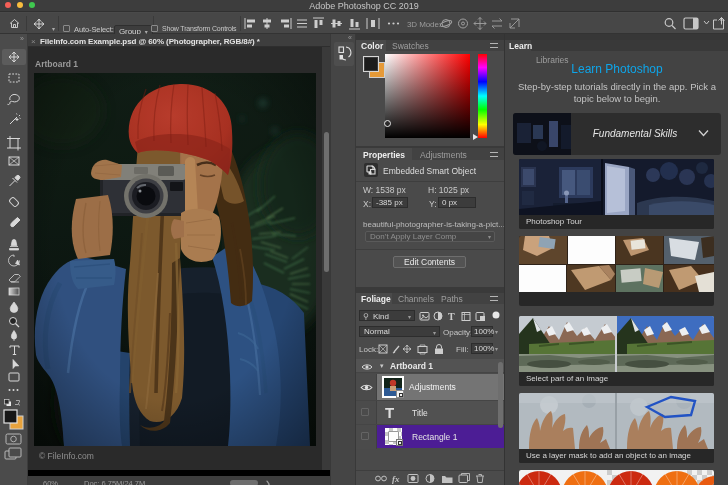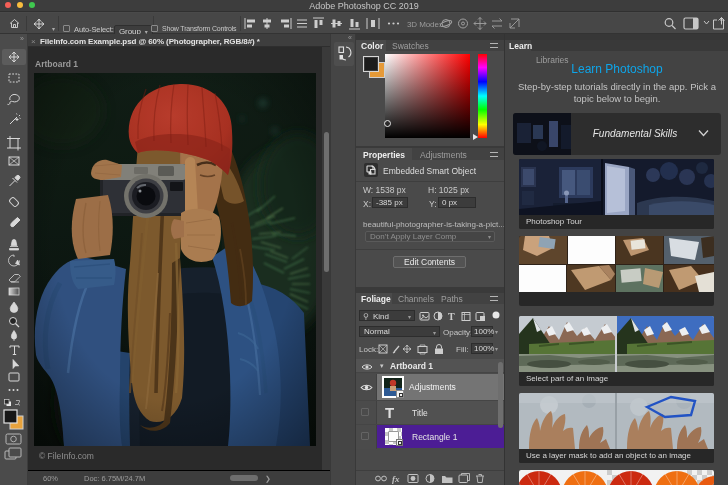--- a/index.html
+++ b/index.html
@@ -17,21 +17,21 @@
   .cb { width:7px; height:7px; border:1px solid #8a8a8a; border-radius:1px; background:#474747; display:inline-block; margin-right:4px; }
   .vsep { position:absolute; top:3px; width:1px; height:15px; background:#3a3a3a; }
   .ddown { background:#3d3d3d; border:1px solid #2f2f2f; border-radius:2px; color:#d5d5d5; padding:1px 4px; font-size:8px; display:flex; align-items:center; }
   .chev { font-size:6px; color:#aaa; margin-left:4px; }
   
   #toolbar { left:0; top:34px; width:28px; height:451px; background:#4b4b4b; border-right:1px solid #3c3c3c; }
   
   #tabbar { left:28px; top:34px; width:302px; height:13px; background:#3e3e3e; border-bottom:1px solid #2e2e2e; }
   #tabbar .tabtext { position:absolute; left:12px; top:2.5px; font-size:8px; font-weight:bold; color:#e3e3e3; letter-spacing:-0.1px; }
   #canvas { left:28px; top:47px; width:302px; height:423px; background:#2a2a2a; }
-  #statusbar { left:28px; top:470px; width:302px; height:15px; background:#3d3d3d; border-top:1px solid #000000; color:#9d9d9d; font-size:7.5px; }
+  #statusbar { left:28px; top:470px; width:302px; height:15px; background:#3d3d3d; border-top:6px solid #000000; color:#9d9d9d; font-size:7.5px; }
   
   #strip { left:330px; top:34px; width:26px; height:451px; background:#454545; border-left:1px solid #393939; border-right:1px solid #393939; }
   
   #midcol { left:356px; top:34px; width:148px; height:370px; background:#4a4a4a; }
   .menuicon { position:absolute; right:6px; top:4px; width:8px; height:5px; border-top:1.5px solid #b5b5b5; border-bottom:1.5px solid #b5b5b5; }
   .field { background:#3c3c3c; border:1px solid #2d2d2d; color:#d9d9d9; font-size:8px; }
   
   #learn { left:504px; top:34px; width:268px; height:451px; background:#434343; border-left:1px solid #333; }
   .card { position:absolute; left:14px; width:195px; border-radius:2px; overflow:hidden; background:#272727; }
   .cap { position:absolute; left:0; bottom:0; width:100%; height:14px; background:#272727; color:#d6d6d6; font-size:8px; line-height:14px; padding-left:7px; }

